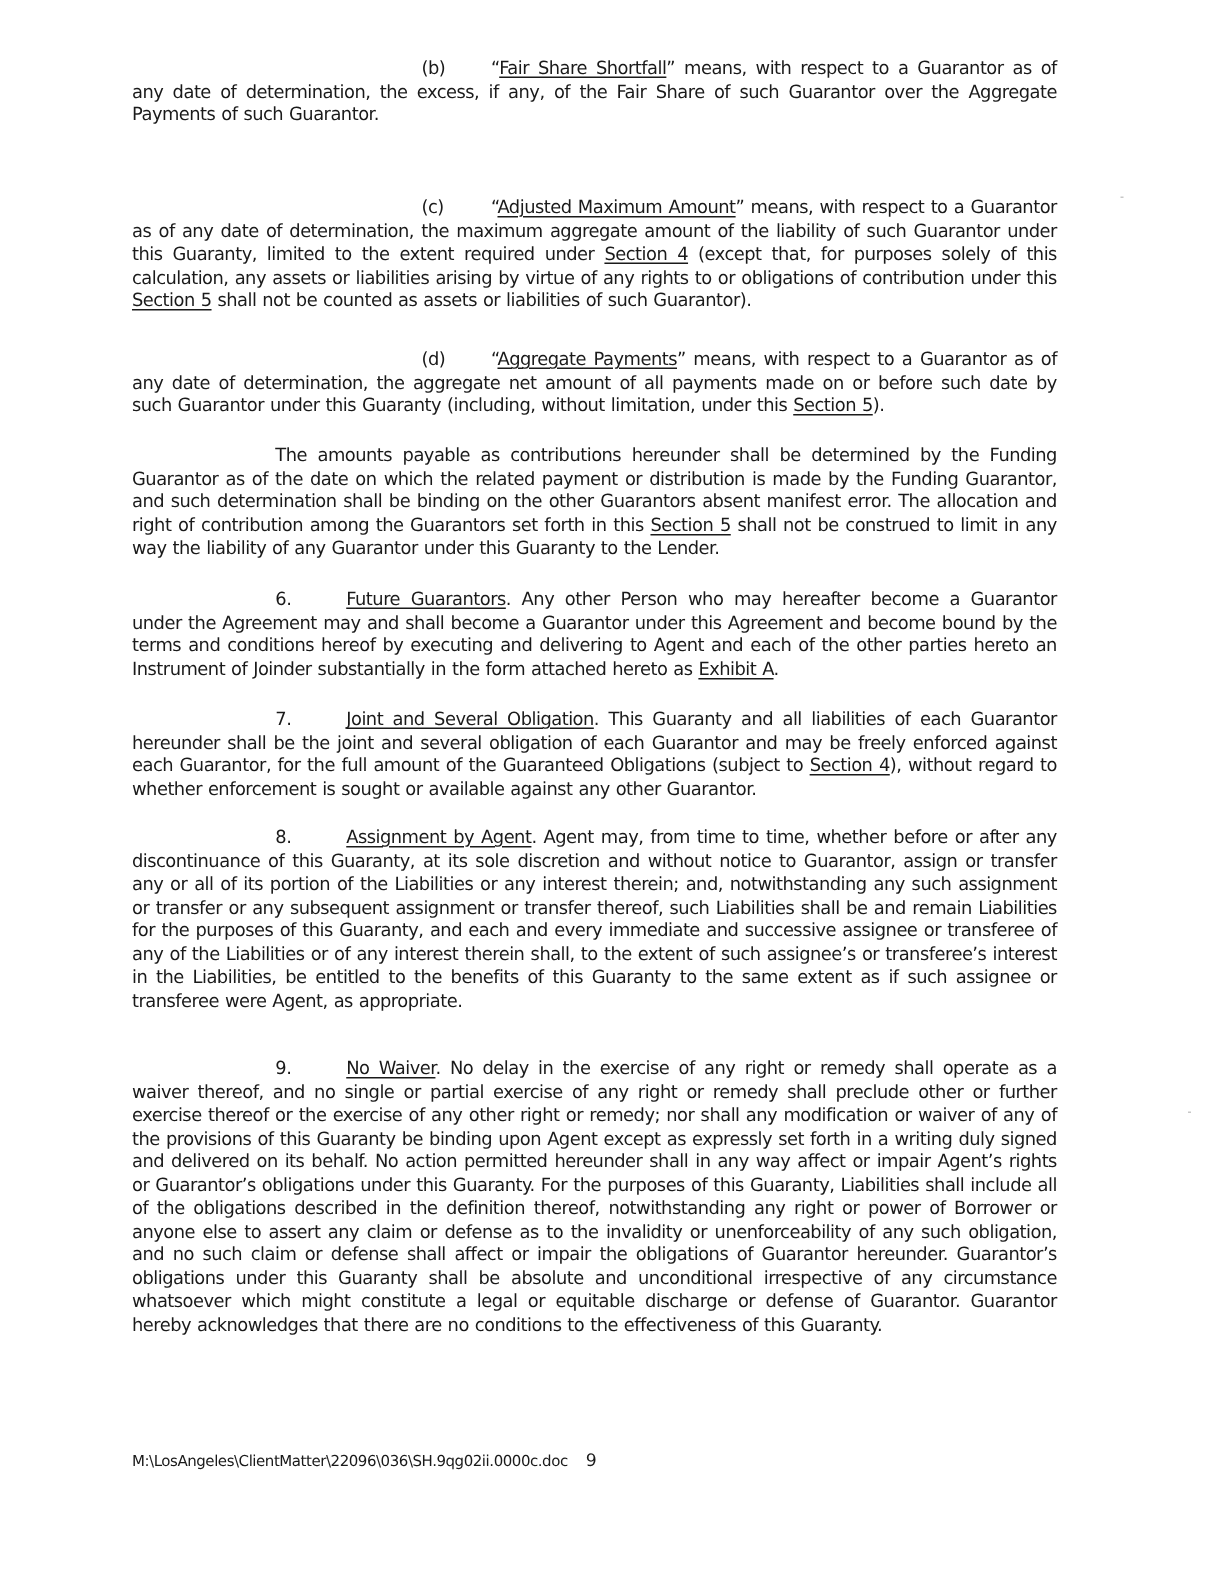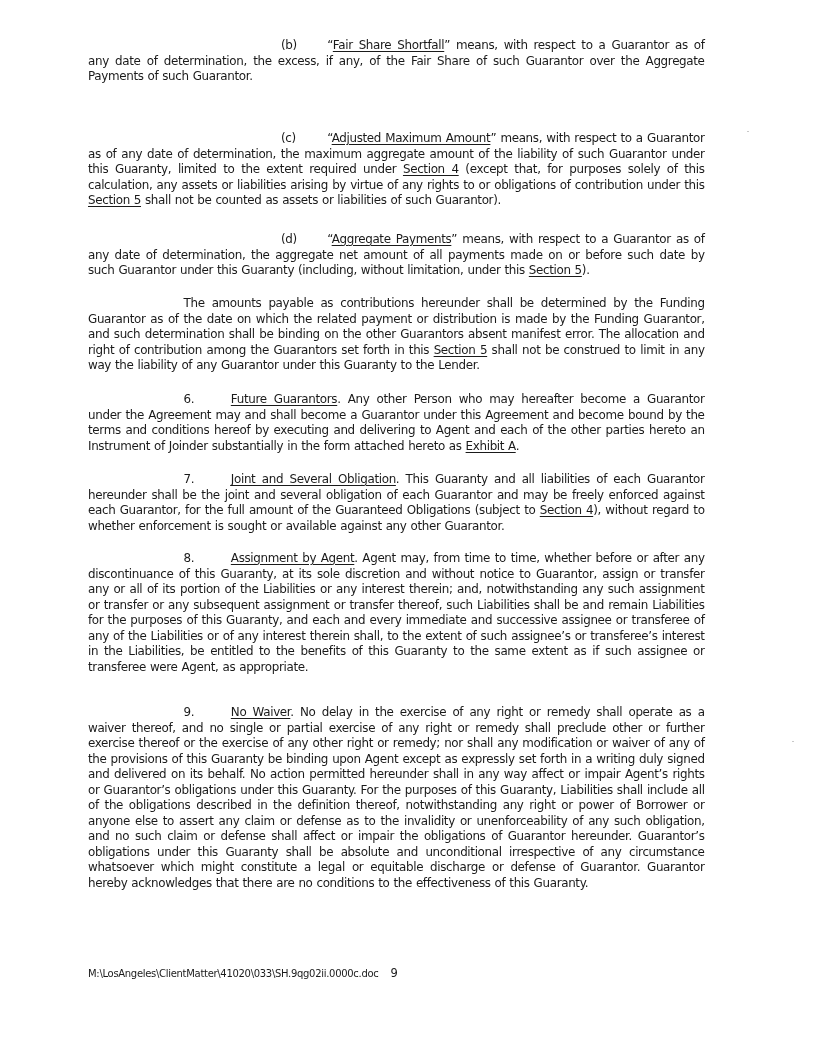--- a/index.html
+++ b/index.html
@@ -87,17 +87,17 @@
 
   <p class="para p-7"><span class="num-indent"></span><span class="num-label">7.</span><span class="u">Joint and Several Obligation</span><span>.  This Guaranty and all liabilities of each Guarantor hereunder shall be the joint and several obligation of each Guarantor and may be freely enforced against each Guarantor, for the full amount of the Guaranteed Obligations (subject to </span><span class="u">Section 4</span><span>), without regard to whether enforcement is sought or available against any other Guarantor.</span></p>
 
   <p class="para p-8"><span class="num-indent"></span><span class="num-label">8.</span><span class="u">Assignment by Agent</span><span>. Agent may, from time to time, whether before or after any discontinuance of this Guaranty, at its sole discretion and without notice to Guarantor, assign or transfer any or all of its portion of the Liabilities or any interest therein; and, notwithstanding any such assignment or transfer or any subsequent assignment or transfer thereof, such Liabilities shall be and remain Liabilities for the purposes of this Guaranty, and each and every immediate and successive assignee or transferee of any of the Liabilities or of any interest therein shall, to the extent of such assignee’s or transferee’s interest in the Liabilities, be entitled to the benefits of this Guaranty to the same extent as if such assignee or transferee were Agent, as appropriate.</span></p>
 
   <p class="para p-9"><span class="num-indent"></span><span class="num-label">9.</span><span class="u">No Waiver</span><span>.  No delay in the exercise of any right or remedy shall operate as a waiver thereof, and no single or partial exercise of any right or remedy shall preclude other or further exercise thereof or the exercise of any other right or remedy; nor shall any modification or waiver of any of the provisions of this Guaranty be binding upon Agent except as expressly set forth in a writing duly signed and delivered on its behalf.  No action permitted hereunder shall in any way affect or impair Agent’s rights or Guarantor’s obligations under this Guaranty.  For the purposes of this Guaranty, Liabilities shall include all of the obligations described in the definition thereof, notwithstanding any right or power of Borrower or anyone else to assert any claim or defense as to the invalidity or unenforceability of any such obligation, and no such claim or defense shall affect or impair the obligations of Guarantor hereunder.  Guarantor’s obligations under this Guaranty shall be absolute and unconditional irrespective of any circumstance whatsoever which might constitute a legal or equitable discharge or defense of Guarantor.  Guarantor hereby acknowledges that there are no conditions to the effectiveness of this Guaranty.</span></p>
 
 </div>
 
 <div class="footer">
-  <span>M:\LosAngeles\ClientMatter\41020\033\SH.9qg02ii.0000c.doc</span><span class="page-num">9</span>
+  <span>M:\LosAngeles\ClientMatter\22096\036\SH.9qg02ii.0000c.doc</span><span class="page-num">9</span>
 </div>
 
 <div class="speck" style="left:747px; top:131px;"></div>
 <div class="speck" style="left:792px; top:741px;"></div>
 
 </body></html>

